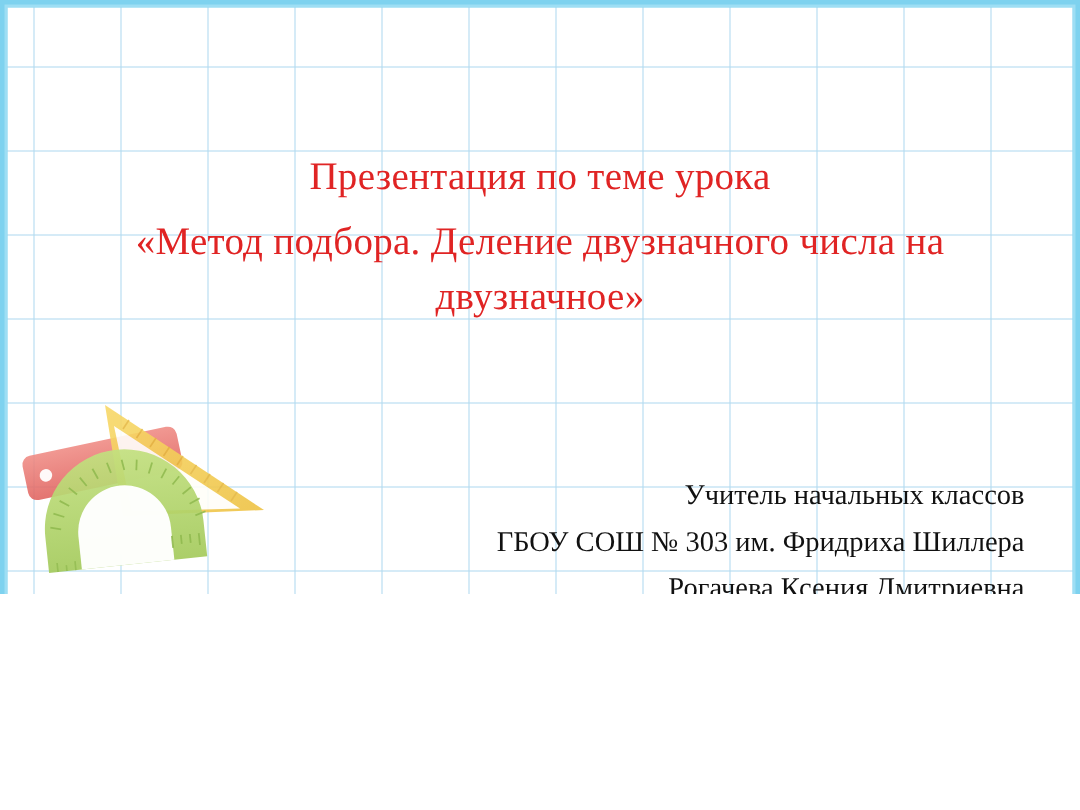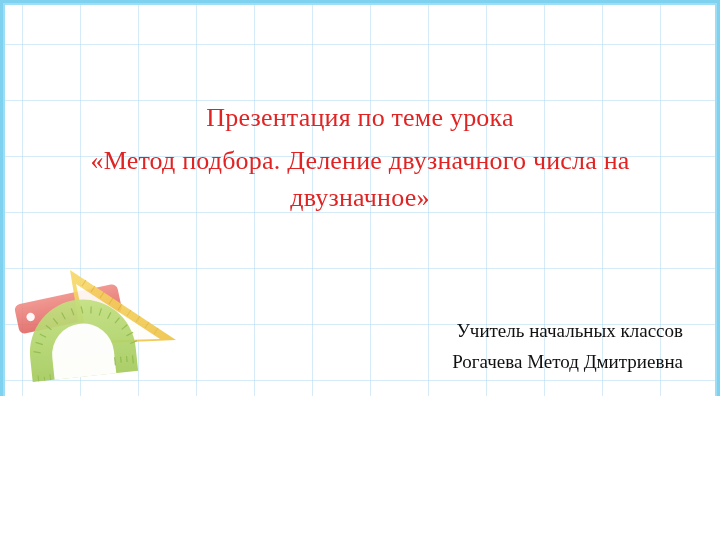--- a/index.html
+++ b/index.html
@@ -113,21 +113,22 @@
   <div class="frame"></div>
   <div class="frame-inner"></div>
 
   <div class="title-block">
     <span class="title-line-1">Презентация по теме урока</span>
     <span class="title-line-2">«Метод подбора. Деление двузначного числа на двузначное»</span>
   </div>
 
   <div class="author-block">
     <span class="author-line">Учитель начальных классов</span>
-    <span class="author-line">Рогачева Метод Дмитриевна</span>
+    <span class="author-line">ГБОУ СОШ № 303 им. Фридриха Шиллера</span>
+    <span class="author-line">Рогачева Ксения Дмитриевна</span>
   </div>
 
   <div class="stationery">
     <svg viewBox="0 0 210 140" width="210" height="140" xmlns="http://www.w3.org/2000/svg">
       <defs>
         <linearGradient id="gRuler" x1="0" y1="0" x2="0" y2="1">
           <stop offset="0%" stop-color="#ef8a83"></stop>
           <stop offset="100%" stop-color="#e0625e"></stop>
         </linearGradient>
         <linearGradient id="gTri" x1="0" y1="0" x2="1" y2="1">

